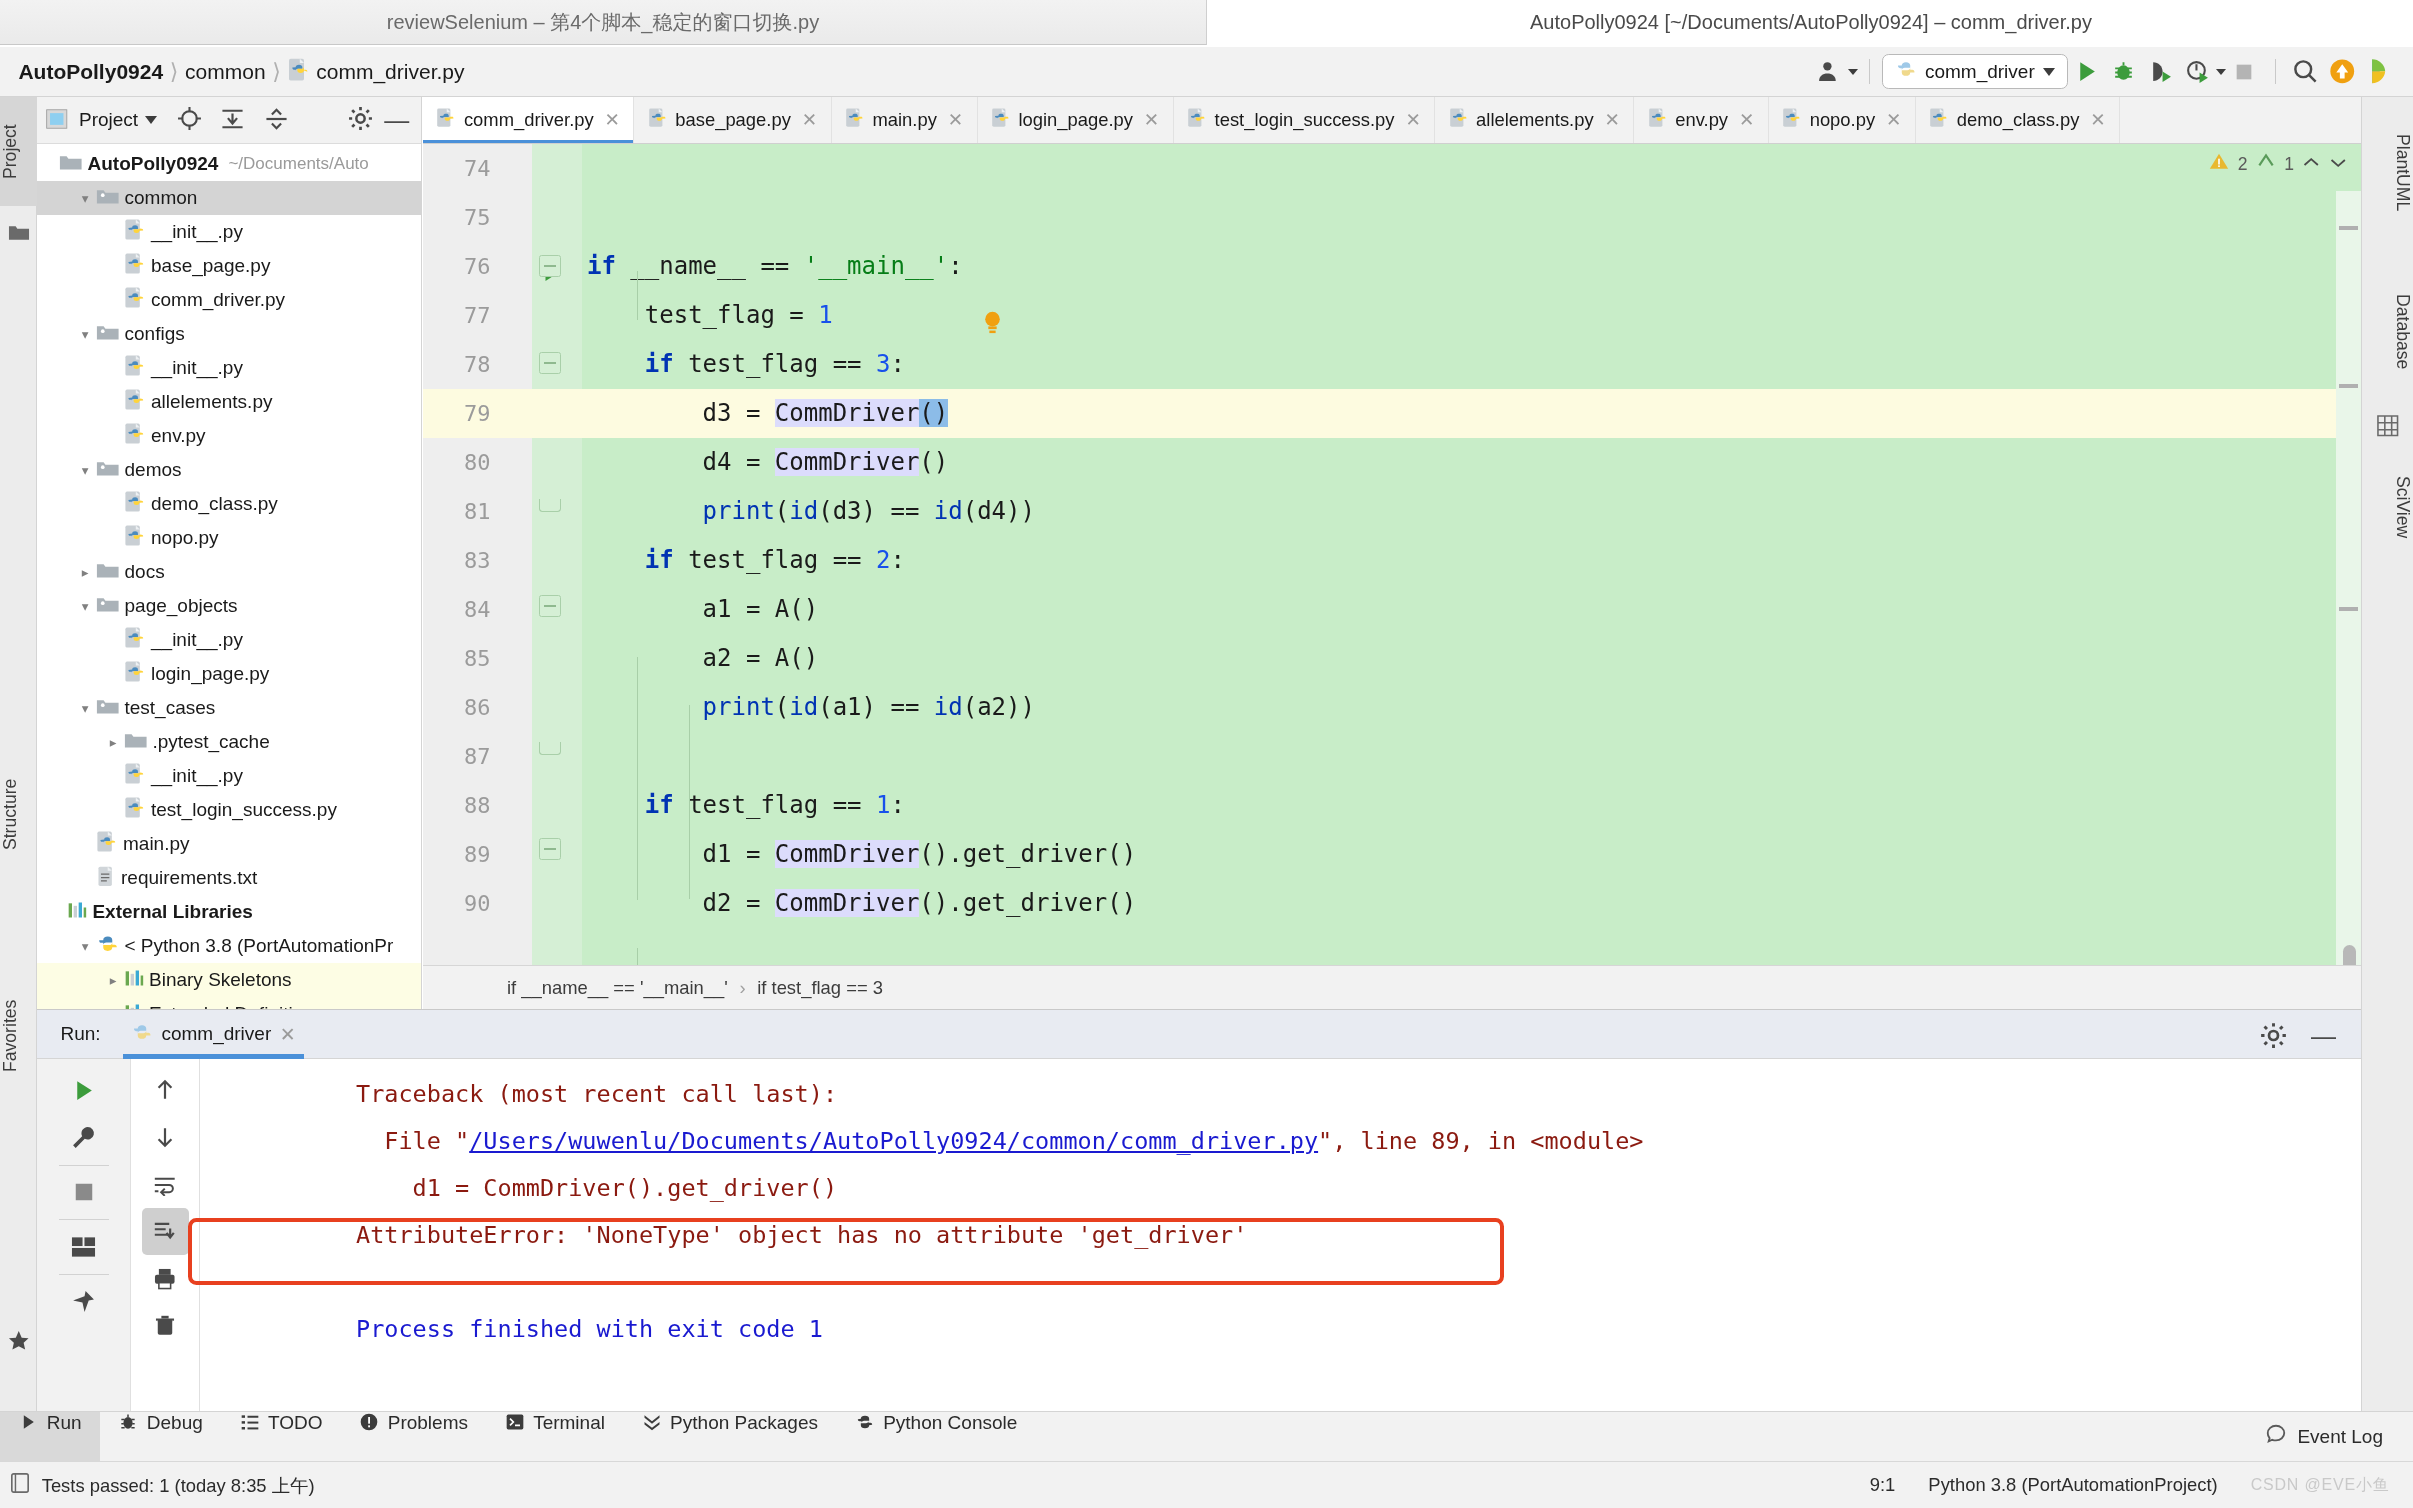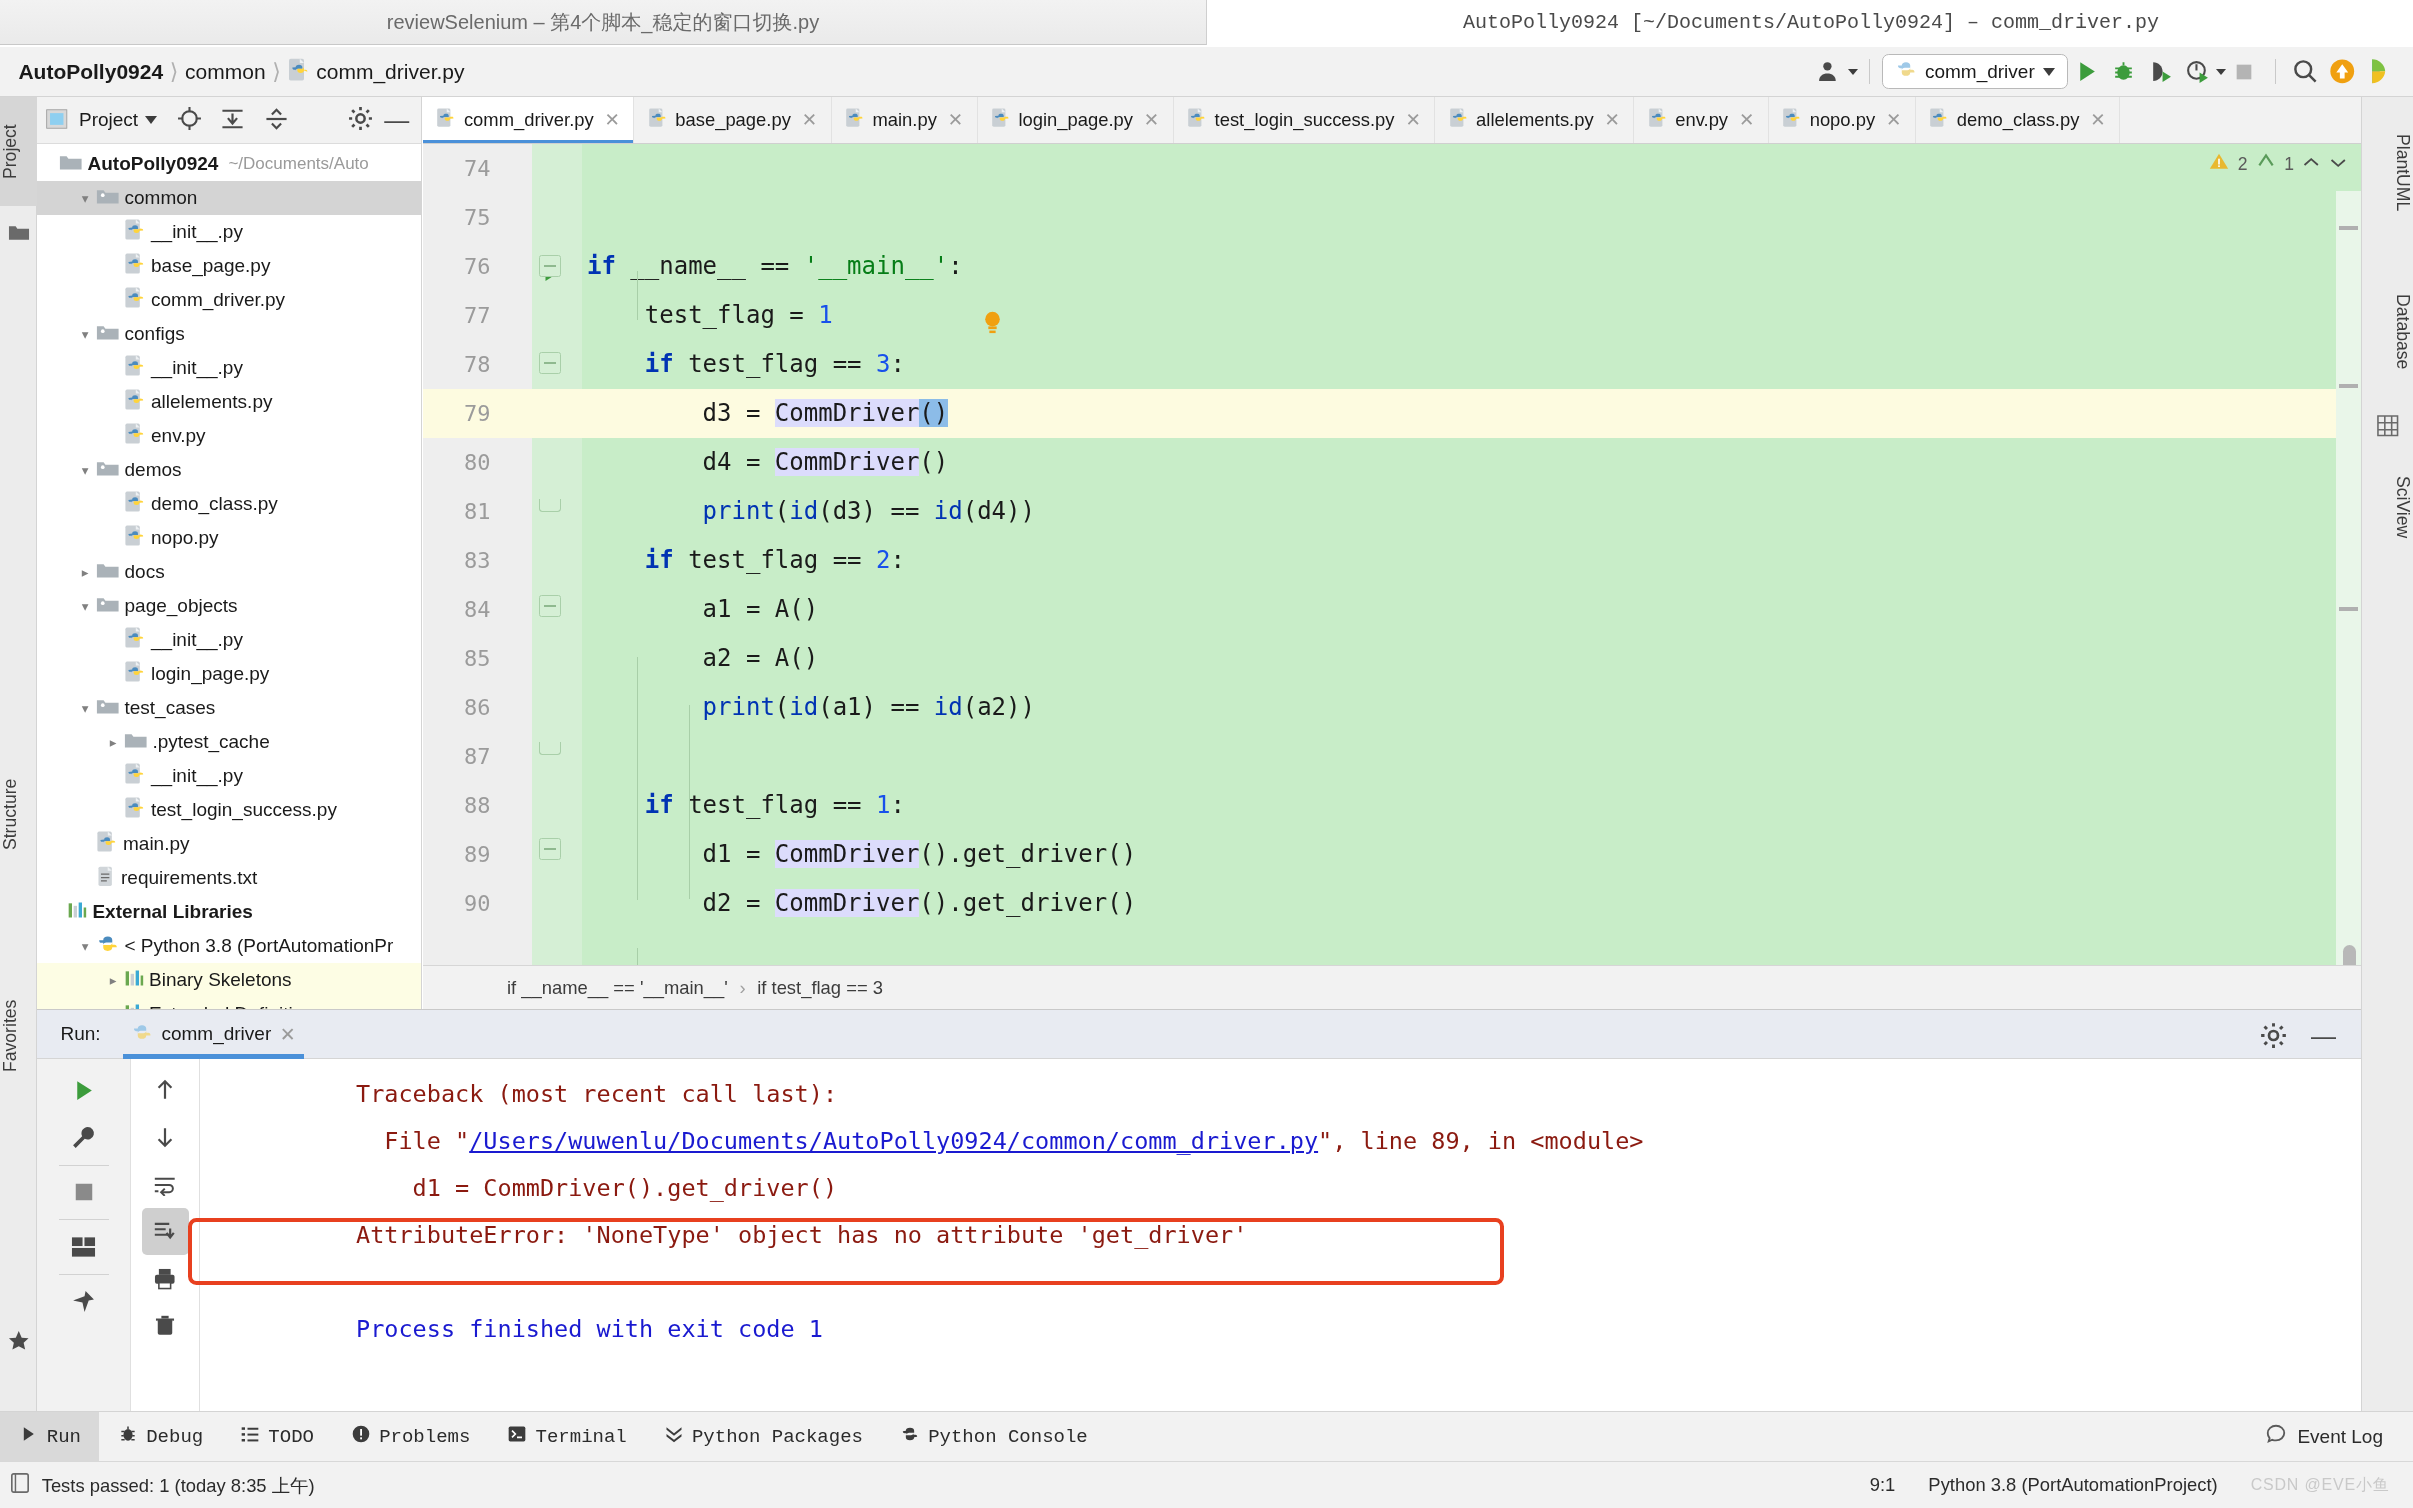--- a/index.html
+++ b/index.html
@@ -17,21 +17,21 @@
     position:absolute; left:0; top:0; width:1207px; height:45px;
     background: linear-gradient(#f2f2f2,#eaeaea);
     border-bottom:0.8px solid #c8c8c8;
     border-right:0.8px solid #cfcfcf;
     display:flex; align-items:center; justify-content:center;
   }
   .win-bg-title span { font-size:20px; color:#6a6a6a; }
   .win-front-title {
     position:absolute; left:1208px; top:0; width:1206px; height:45px;
     background:#ffffff;
-    display:flex; align-items:center; justify-content:center;font-family:Liberation Mono, monospace;
+    display:flex; align-items:center; justify-content:center;
   }
   .win-front-title span { font-size:20px; color:#4a4a4a; }
 
   
   .toolbar {
     position:absolute; left:0; top:47px; width:2413px; height:50px;
     background:#f2f2f2; border-bottom:0.8px solid #d4d4d4;
     display:flex; align-items:center;
   }
   .crumbs { display:flex; align-items:center; margin-left:18.4px; gap:6.7px; }
@@ -222,22 +222,22 @@
   .run-gear { position:absolute; right:74px; top:11.7px; }
   .run-min { position:absolute; right:25px; top:11.7px; font-size:25px; color:#4a4a4a; }
 
   
   .bottombar {
     position:absolute; left:0; bottom:47px; width:2413px; height:50px;
     background:#f2f2f2; border-top:0.8px solid #d4d4d4;
     display:flex; align-items:center;
   }
   .btab {
-    display:flex; align-items:center; gap:8.4px; height:50px; padding:0 18.4px;
-    font-size:19px; color:#2b2b2b;font-family:Liberation Mono, monospace;
+    display:flex; align-items:flex-start; gap:8.4px; height:50px; padding:0 18.4px;
+    font-size:19px; color:#2b2b2b;
   }
   .btab.sel { background:#d9d9d9; }
   .bright { margin-left:auto; display:flex; align-items:center; gap:10px; padding-right:30px; font-size:19px; color:#2b2b2b; }
 
   
   .statusbar {
     position:absolute; left:0; bottom:0; width:2413px; height:47px;
     background:#f2f2f2; border-top:0.8px solid #d8d8d8;
     display:flex; align-items:center; font-size:18.4px; color:#2b2b2b;
   }

